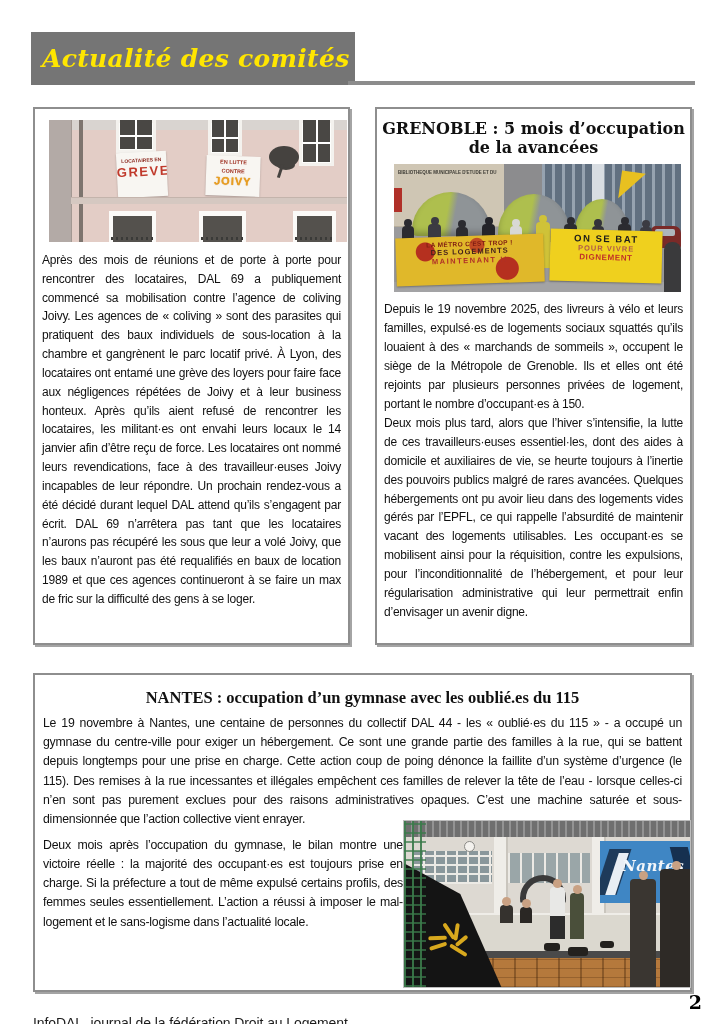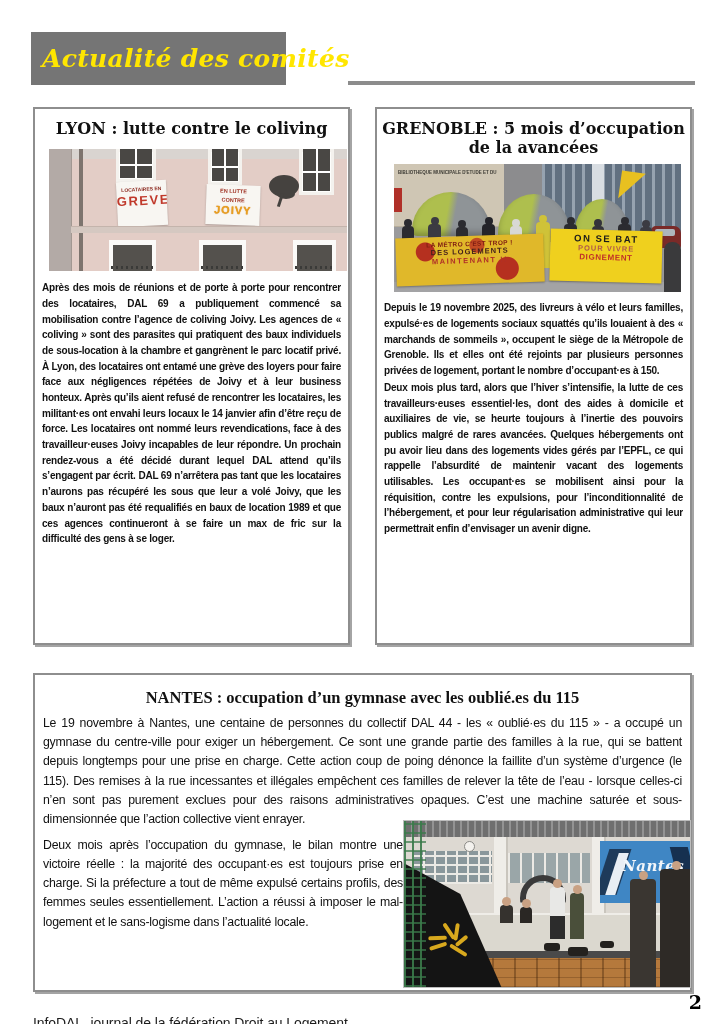--- a/index.html
+++ b/index.html
@@ -1,34 +1,34 @@
 <!DOCTYPE html>
 <html><head>
 <meta charset="utf-8">
 <style>
   html,body{margin:0;padding:0;background:#ffffff;}
   body{width:724px;height:1024px;overflow:hidden;font-family:"Liberation Sans",sans-serif;color:#111;}
   .page{position:relative;width:724px;height:1024px;background:#fff;}
 
   
-  .header-band{position:absolute;left:31px;top:32px;width:255px;height:53px;background:#757575;}
+  .header-band{position:absolute;left:31px;top:32px;width:324px;height:53px;background:#757575;}
   .header-title{color:#ffe600;font-family:"DejaVu Serif",serif;font-style:italic;font-weight:bold;
     font-size:25px;line-height:53px;padding-left:11px;letter-spacing:.3px;white-space:nowrap;}
   .header-rule{position:absolute;left:348px;top:81px;width:347px;height:4px;background:#8c8c8c;}
 
   
   .box{position:absolute;border:2px solid #8e8e8e;background:#fff;box-shadow:2px 2px 0 rgba(90,90,90,.55);box-sizing:border-box;}
   .box-lyon{left:33px;top:107px;width:317px;height:538px;}
   .box-grenoble{left:375px;top:107px;width:317px;height:538px;}
   .box-nantes{left:33px;top:673px;width:659px;height:319px;}
 
   .art-title{font-family:"DejaVu Serif",serif;font-weight:bold;font-size:16px;text-align:center;
     margin-top:10px;line-height:1.2;white-space:nowrap;}
-  .body-text{font-size:10px;line-height:1.57;letter-spacing:-.22px;text-align:justify;
-    padding:0 7px;margin:8px 0 0 0;font-weight:bold;}
+  .body-text{font-size:12px;line-height:1.57;letter-spacing:-.22px;text-align:justify;
+    padding:0 7px;margin:8px 0 0 0;}
   .body-text p{margin:0 0 1px 0;}
 
   
   .lyon-photo{position:relative;width:298px;height:122px;margin:11px 0 9px 14px;background:#e3cdc6;overflow:hidden;}
   .ly-topstrip{position:absolute;left:0;top:0;width:100%;height:10px;background:#d9d4d0;}
   .ly-corner{position:absolute;left:0;top:0;width:22px;height:100%;background:#b3aaa6;border-right:1px solid #a29892;}
   .ly-pipe{position:absolute;left:30px;top:0;width:4px;height:100%;background:#7d746e;}
   .ly-molding{position:absolute;left:22px;top:77px;width:276px;height:6px;background:#d5c8c1;border-top:1px solid #c4b4ac;}
   .ly-win{position:absolute;background:#fdfdfb;box-shadow:inset 0 0 0 3px #f4f2ee;}
   .ly-pane{position:absolute;left:4px;right:4px;top:0;bottom:4px;background:#494744;
@@ -120,21 +120,20 @@
 <body>
 
 <div class="page">
 
   <div class="header-band">
     <div class="header-title">Actualité des comités</div>
   </div>
   <div class="header-rule"></div>
 
   <div class="box box-lyon">
-    <div class="art-title">LYON : lutte contre le coliving</div>
 
     <div class="lyon-photo">
       <div class="ly-topstrip"></div>
       <div class="ly-corner"></div>
       <div class="ly-pipe"></div>
       <div class="ly-win" style="left:67px;top:0;width:40px;height:33px;">
           <div class="ly-pane"></div>
         </div>
       <div class="ly-win" style="left:159px;top:0;width:34px;height:36px;">
           <div class="ly-pane"></div>

